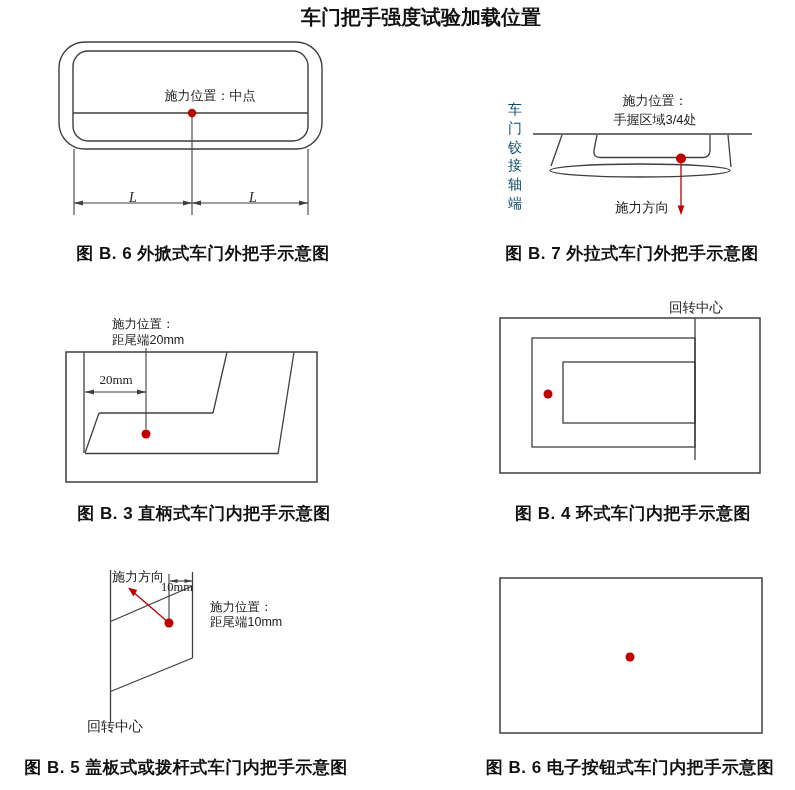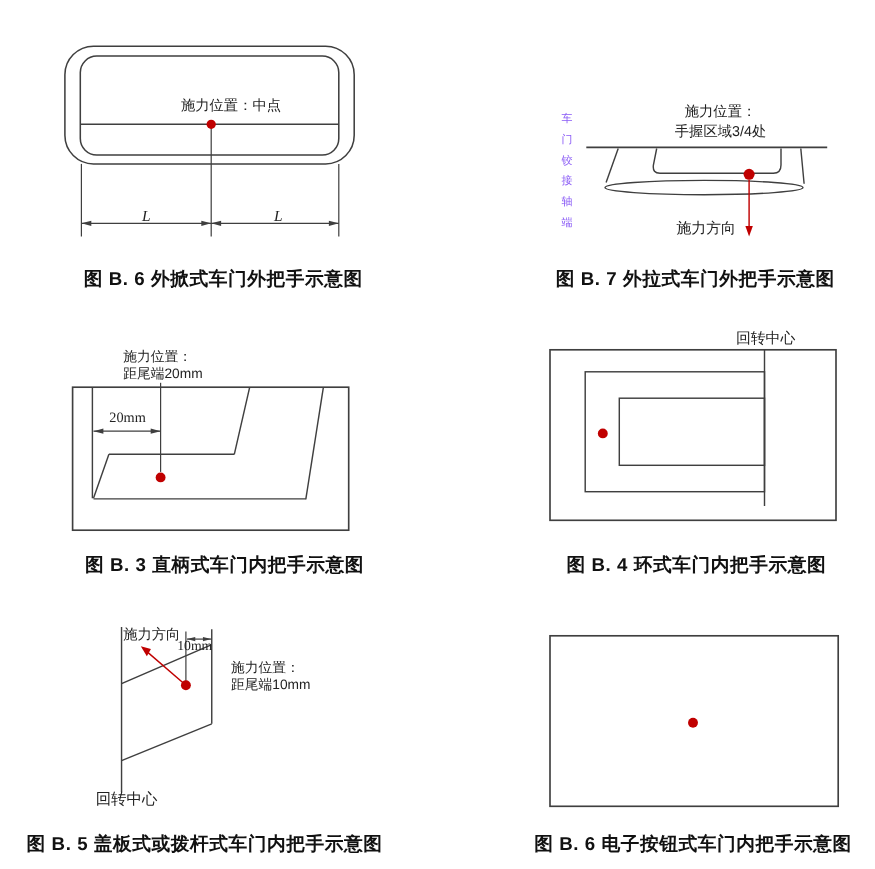--- a/index.html
+++ b/index.html
@@ -13,22 +13,22 @@
   }
   .abs{position:absolute;white-space:nowrap;}
   .ctr{transform:translateX(-50%);text-align:center;}
   .title{font-size:20px;font-weight:bold;color:#111;}
   .caption{font-size:17px;font-weight:bold;color:#111;letter-spacing:0.5px;}
   .lbl{font-size:13px;color:#222;}
   .lbl2{font-size:13px;color:#222;line-height:19px;white-space:pre-line;}
   .serif{font-family:"Liberation Serif",serif;font-size:13px;color:#222;}
   .dimL{font-family:"Liberation Serif",serif;font-style:italic;font-size:14px;color:#222;}
   .vert{
-    font-size:10px;line-height:18.8px;width:15px;
-    word-break:break-all;white-space:normal;text-align:center;color:#8b5cf6;
+    font-size:14px;line-height:18.8px;width:15px;
+    word-break:break-all;white-space:normal;text-align:left;color:#0c4a6e;
   }
   svg{position:absolute;left:0;top:0;}
 </style>
 </head>
 <body>
 
 <div id="page">
 
   <svg width="795" height="790" viewBox="0 0 795 790">
 
@@ -104,20 +104,21 @@
         <polygon points="128,587.5 137.2,590 133.5,596.5" fill="#c00000" stroke="none"></polygon>
       </g>
     </g>
 
     <g fill="none" stroke="#3f3f3f" stroke-width="1.5">
       <rect x="500" y="578" width="262" height="155"></rect>
       <circle cx="630" cy="657" r="4.5" fill="#c00000" stroke="none"></circle>
     </g>
   </svg>
 
+  <div class="abs ctr title" style="left:421px;top:4px;">车门把手强度试验加载位置</div>
 
   <div class="abs ctr lbl" style="left:210px;top:87px;">施力位置：中点</div>
   <div class="abs ctr dimL" style="left:133px;top:190px;">L</div>
   <div class="abs ctr dimL" style="left:253px;top:190px;">L</div>
   <div class="abs ctr caption" style="left:203px;top:242px;">图 B. 6 外掀式车门外把手示意图</div>
 
   <div class="abs vert" style="left:508px;top:100px;">车门铰接轴端</div>
   <div class="abs ctr lbl2" style="left:655px;top:91px;text-align:center;"><span>施力位置：</span><br><span>手握区域3/4处</span></div>
   <div class="abs lbl" style="left:615px;top:199px;font-size:13.5px;">施力方向</div>
   <div class="abs ctr caption" style="left:632px;top:242px;">图 B. 7 外拉式车门外把手示意图</div>

